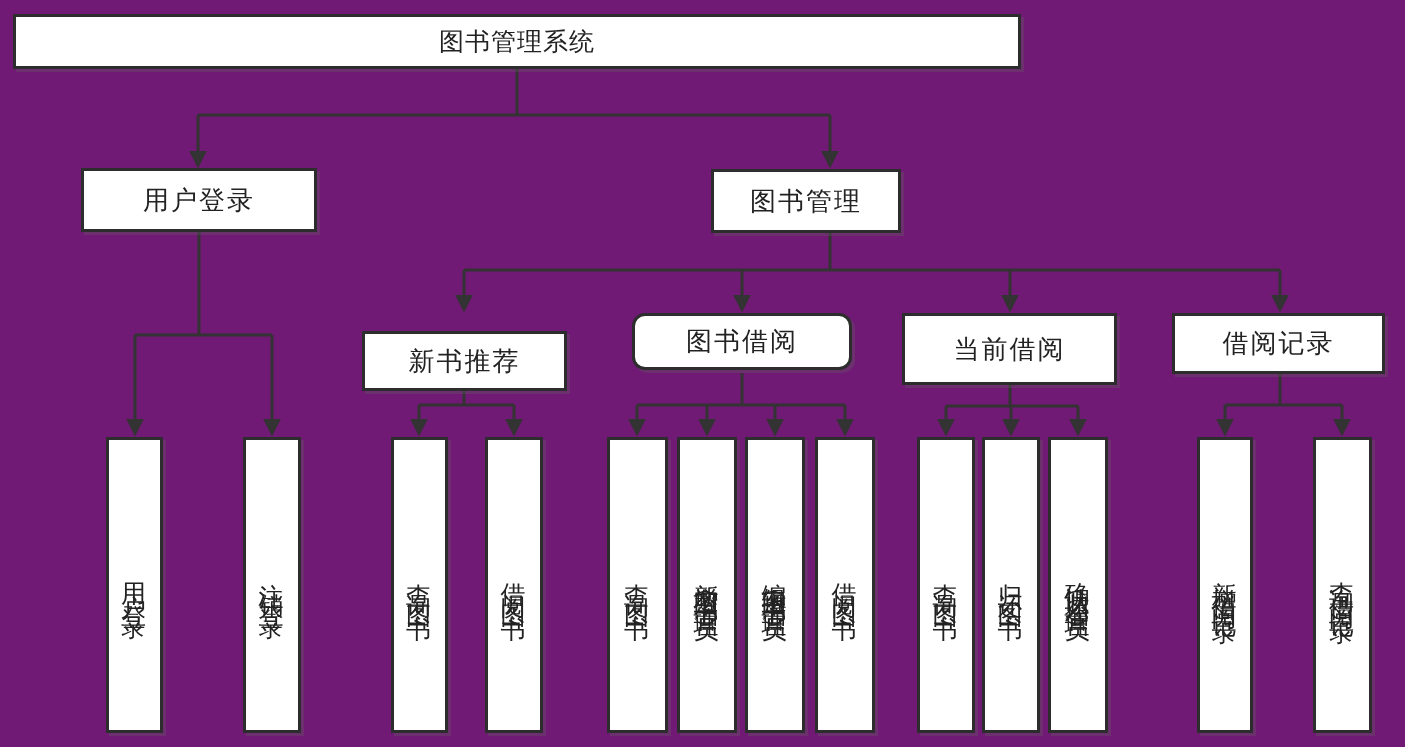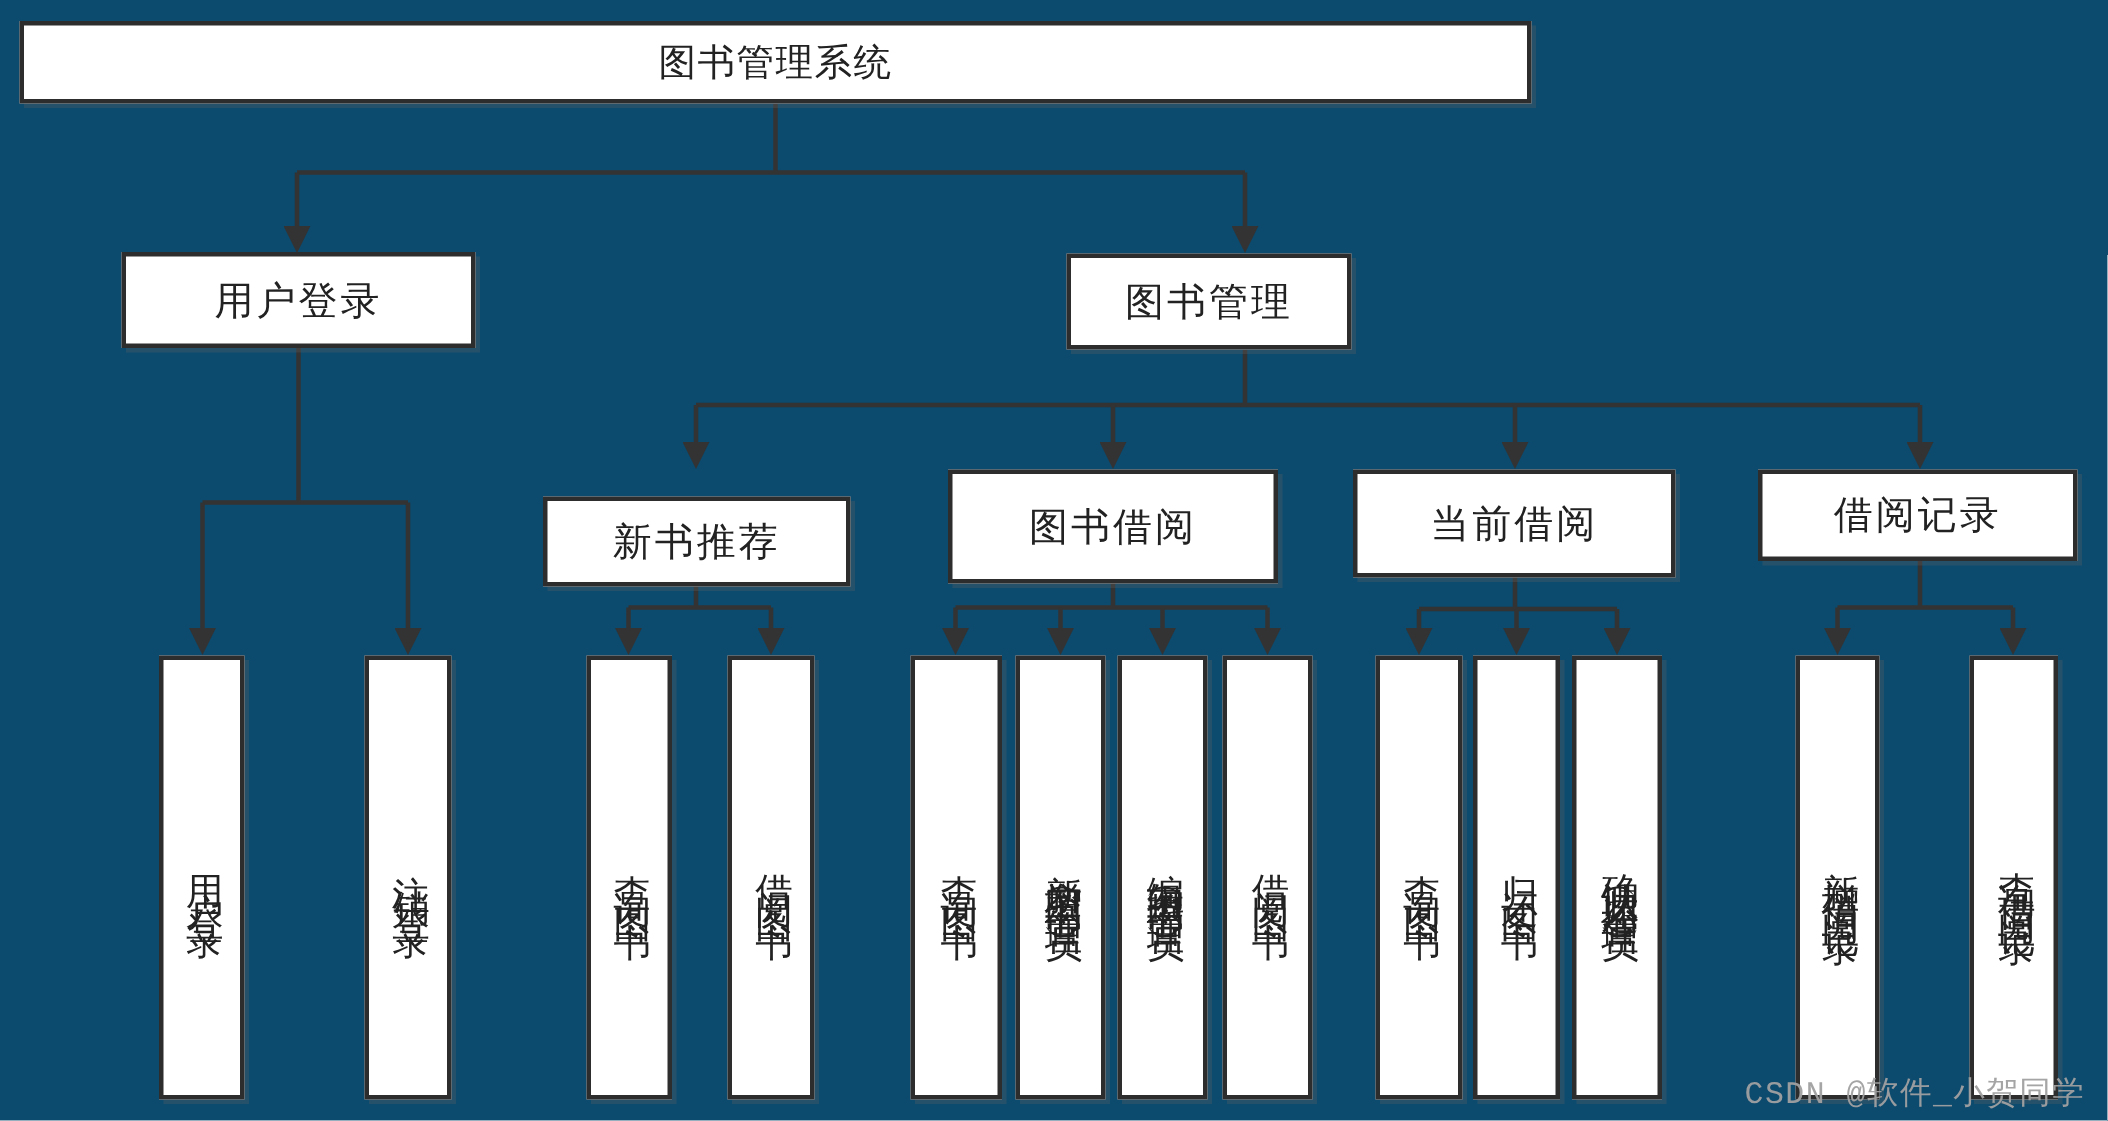--- a/index.html
+++ b/index.html
@@ -1,21 +1,21 @@
 <!DOCTYPE html>
 <html><head>
 <meta charset="utf-8">
 <style>
   html,body{margin:0;padding:0;background:#ffffff;}
   .stage{
     position:relative;
     width:1405px;height:747px;
-    background:#0c4a6e;
+    background:#701a75;
     overflow:hidden;
-    font-family:Liberation Mono, monospace;
+    font-family:Liberation Sans, sans-serif;
     color:#222222;
   }
   .connectors{position:absolute;left:0;top:0;width:1405px;height:747px;}
   .box{
     position:absolute;
     box-sizing:border-box;
     background:#ffffff;
     border:3px solid #2d2d2d;
     box-shadow:3px 3px 0 rgba(100,100,100,0.30);
     display:flex;align-items:center;justify-content:center;
@@ -30,21 +30,21 @@
     font-size:25px;letter-spacing:11px;
     overflow:hidden;
   }
   .vbox.ls-mid{letter-spacing:8px;}
   .vbox.ls-long{letter-spacing:5px;}
   
   .n-root{left:13px;top:14px;width:1008px;height:55px;}
   .n-user-login{left:81px;top:168px;width:236px;height:64px;}
   .n-book-mgmt{left:711px;top:169px;width:190px;height:64px;}
   .n-new-rec{left:362px;top:313px;width:205px;height:60px;margin-top:18px;}
-  .n-book-borrow{left:632px;top:313px;width:220px;height:76px;}
+  .n-book-borrow{left:632px;top:313px;width:220px;height:57px;border-radius:13px;}
   .n-cur-borrow{left:902px;top:313px;width:215px;height:72px;}
   .n-borrow-rec{left:1172px;top:313px;width:213px;height:61px;}
   .n-l-login{left:106px;width:57px;}
   .n-l-logout{left:243px;width:58px;}
   .n-l-rec-query{left:391px;width:57px;}
   .n-l-rec-borrow{left:485px;width:58px;}
   .n-l-bb-query{left:607px;width:61px;}
   .n-l-bb-add{left:677px;width:60px;}
   .n-l-bb-edit{left:745px;width:60px;}
   .n-l-bb-borrow{left:815px;width:60px;}
@@ -123,15 +123,14 @@
   <div class="box vbox ls-long n-l-bb-edit">编辑图书（管理员）</div>
   <div class="box vbox n-l-bb-borrow">借阅图书</div>
 
   <div class="box vbox n-l-cb-query">查询图书</div>
   <div class="box vbox n-l-cb-return">归还图书</div>
   <div class="box vbox ls-long n-l-cb-confirm">确认归还（管理员）</div>
 
   <div class="box vbox ls-mid n-l-br-add">新增借阅记录</div>
   <div class="box vbox ls-mid n-l-br-query">查询借阅记录</div>
 
-  <div class="watermark">CSDN @软件_小贺同学</div>
 
 </div>
 
 </body></html>

